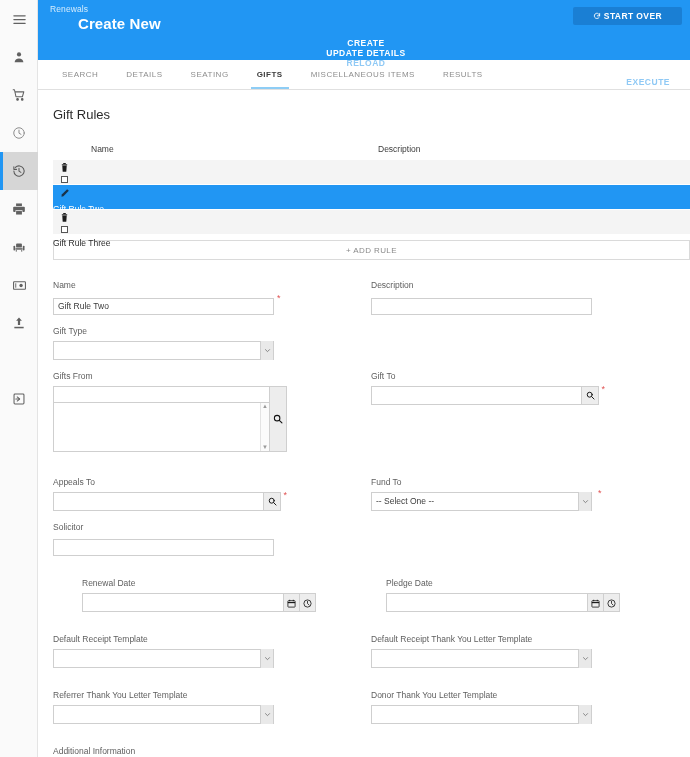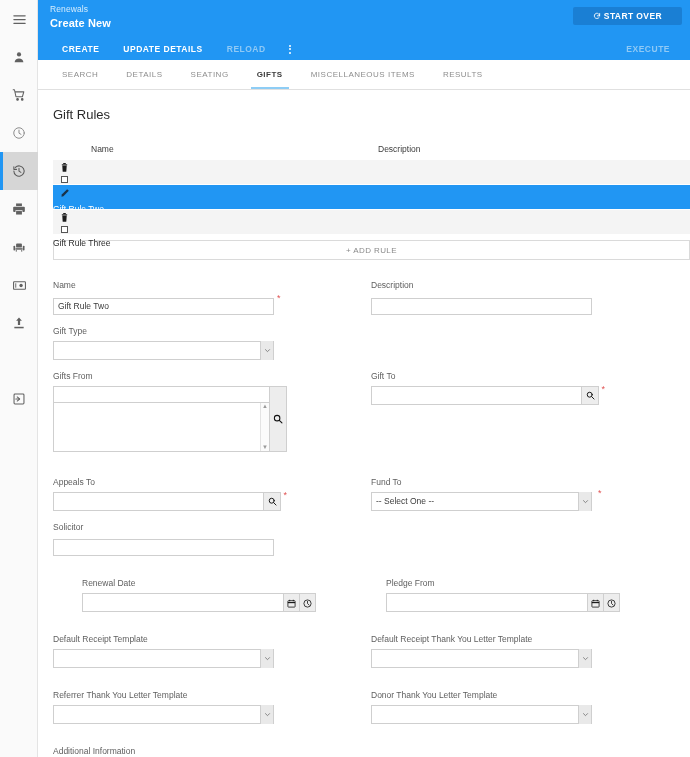--- a/index.html
+++ b/index.html
@@ -35,38 +35,38 @@
   
   .pane { flex: 1 1 auto; height: 757px; position: relative; background: #fff; overflow: hidden; }
 
   
   .hdr {
     background: #2196f3; color: #fff;
     height: 38px; position: relative;
     padding: 4px 0 0 12px;
   }
   .hdr-sub { font-size: 8.5px; color: #d4ecfd; line-height: 11px; letter-spacing: .1px; }
-  .hdr-title { font-size: 11px; font-weight: bold; line-height: 17px; letter-spacing: .1px; }
+  .hdr-title { font-size: 15px; font-weight: bold; line-height: 17px; letter-spacing: .1px; margin-left: 28px; }
   .startover {
     position: absolute; right: 8px; top: 7px;
     background: #1a7fd4; color: #fff;
     border: none; border-radius: 2px;
     height: 18px; padding: 0 20px;
     font-size: 8.5px; font-weight: bold; letter-spacing: .4px;
     font-family: "Liberation Sans", sans-serif;
     display: flex; align-items: center; gap: 3px;
     cursor: pointer;
   }
   .startover svg { display:block; }
 
   
   .tbar {
     background: #2196f3; height: 22px;
     display: flex; align-items: center;
-    padding: 0 8px 0 12px; position: relative;
+    padding: 0 8px 0 12px; position: relative; flex-direction: column;
   }
   .tbtn {
     color: #fff; font-size: 8.5px; font-weight: bold;
     letter-spacing: .5px; padding: 0 12px; cursor: pointer;
     white-space: nowrap;
   }
   .tbtn.disabled { color: #8fc9f5; cursor: default; }
   .kebab {
     width: 16px; display: flex; flex-direction: column;
     align-items: center; gap: 1.5px; cursor: pointer; margin-left: 4px;
@@ -527,21 +527,21 @@
                         <path d="M8 8V3.4"></path>
                         <path d="M8 8l3.4 3.2"></path>
                       </svg>
                   </span>
                 </div>
               </div>
             </div>
           </div>
           <div class="fcol">
             <div class="fld">
-              <div class="flabel">Pledge From</div>
+              <div class="flabel">Pledge Date</div>
               <div class="dgrp">
                 <input class="di" type="text" value="" style="">
                 <div class="dbtn">
                   <span>
                     <svg width="9" height="9" viewBox="0 0 16 16" fill="none" stroke="#111" stroke-width="1.4">
                         <rect x="1.6" y="3" width="12.8" height="11.4" rx="1"></rect>
                         <line x1="1.6" y1="6.4" x2="14.4" y2="6.4" stroke-width="2"></line>
                         <line x1="4.8" y1="1.4" x2="4.8" y2="4" stroke-width="1.6"></line>
                         <line x1="11.2" y1="1.4" x2="11.2" y2="4" stroke-width="1.6"></line>
                       </svg>

